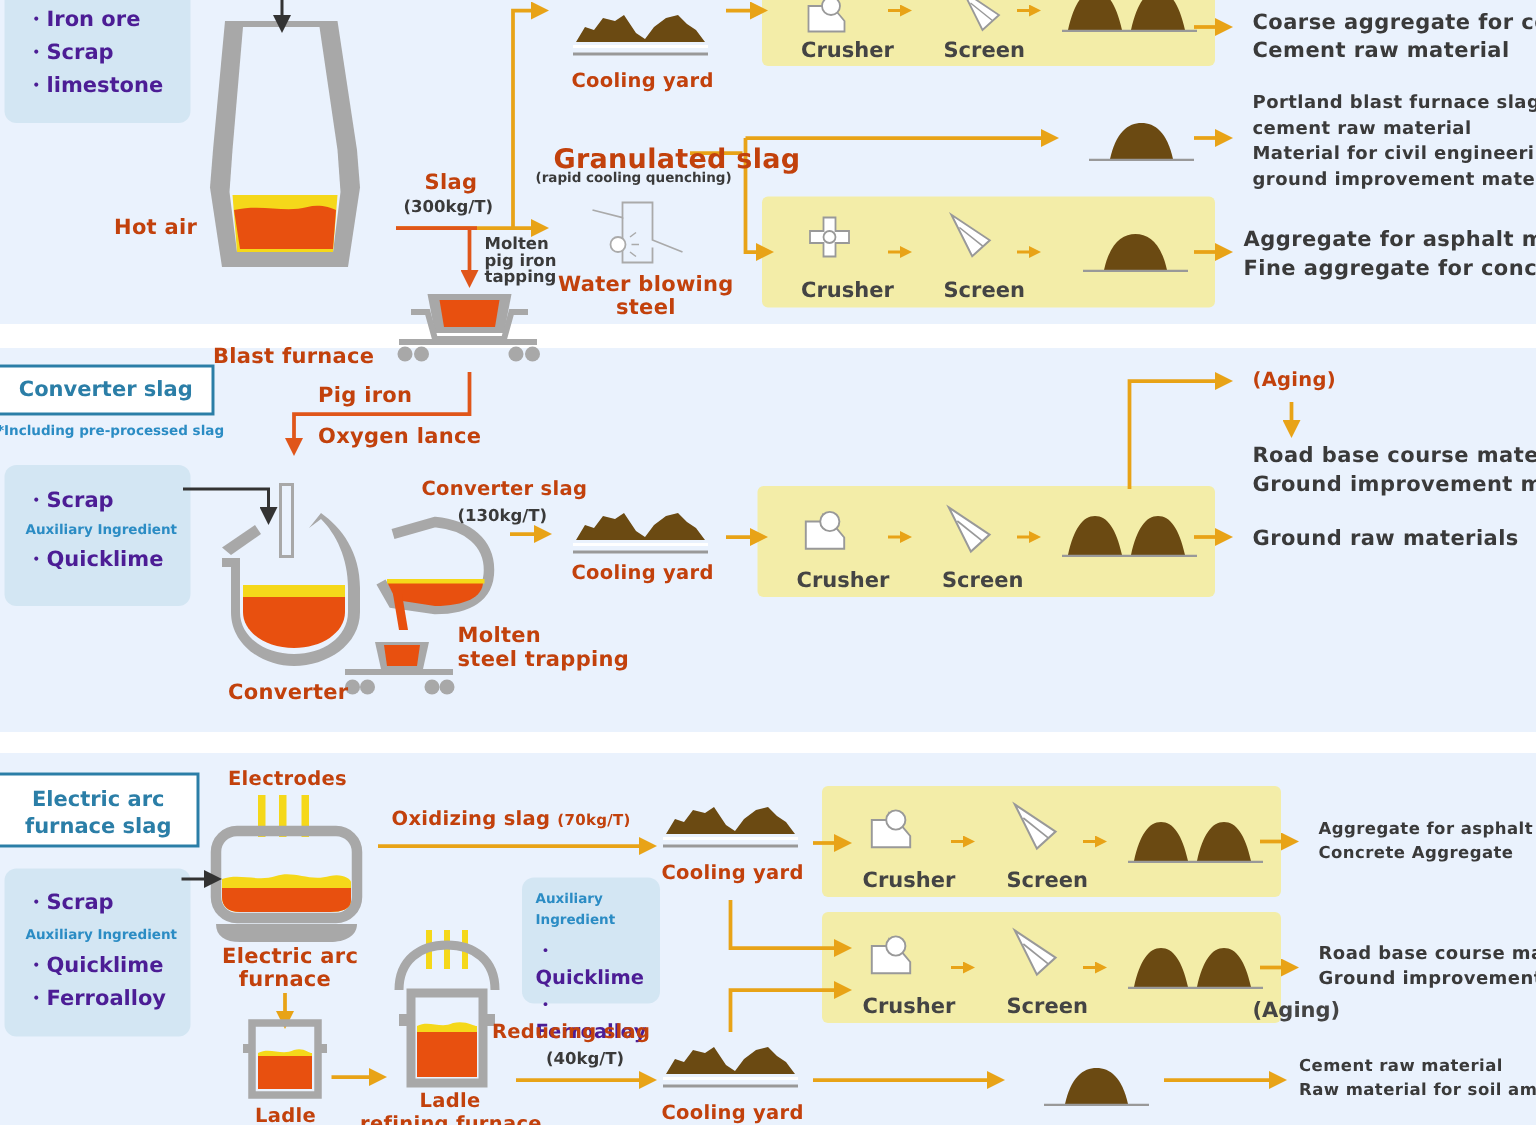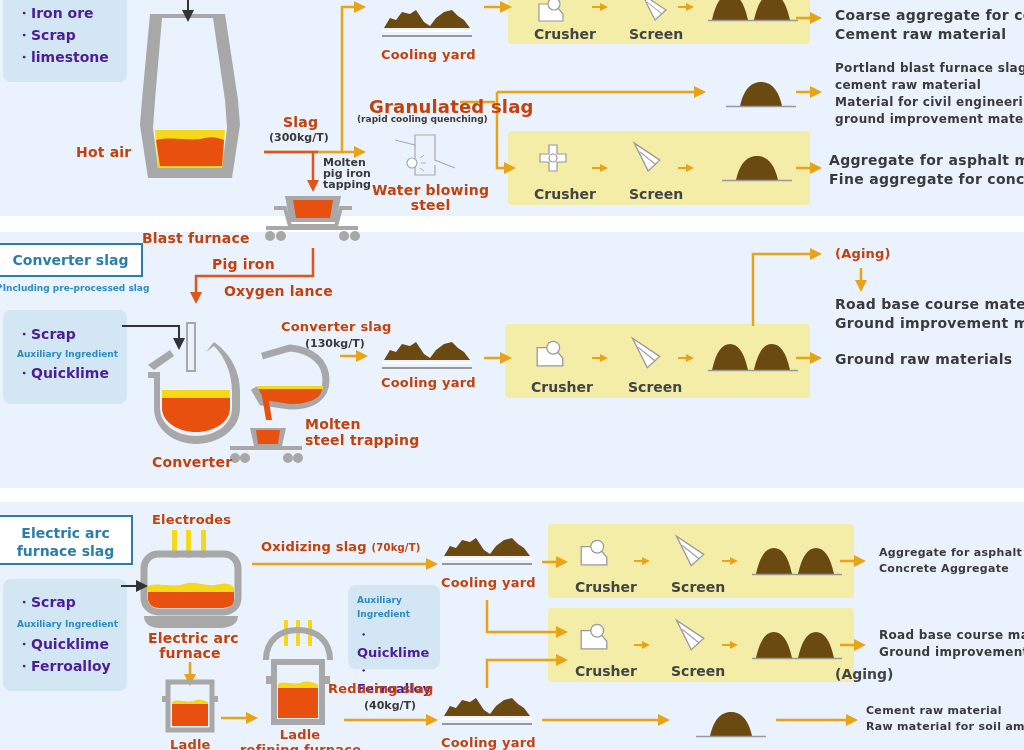--- a/index.html
+++ b/index.html
@@ -290,21 +290,21 @@
   <div>cement raw material</div>
   <div>Material for civil engineering</div>
   <div>ground improvement material</div>
 </div>
 <div class="abs out" style="left:829px;top:151px;">
   <div>Aggregate for asphalt mixt</div>
   <div>Fine aggregate for concret</div>
 </div>
 
 <div class="abs lbl" style="left:212px;top:256px;">Pig iron</div>
-<div class="abs lbl" style="left:224px;top:283px;">Oxygen lance</div>
+<div class="abs lbl" style="left:212px;top:283px;">Oxygen lance</div>
 <div class="abs lbl" style="left:281px;top:319px;font-size:13px;">Converter slag</div>
 <div class="abs small" style="left:305px;top:337px;font-weight:bold;">(130kg/T)</div>
 <div class="abs lbl" style="left:152px;top:454px;">Converter</div>
 <div class="abs lbl" style="left:305px;top:416px;line-height:16px;">
   <div>Molten</div>
   <div>steel trapping</div>
 </div>
 <div class="abs lbl" style="left:381px;top:375px;font-size:13px;">Cooling yard</div>
 <div class="cap" style="left:531px;top:379px;">Crusher</div>
 <div class="cap" style="left:628px;top:379px;">Screen</div>

